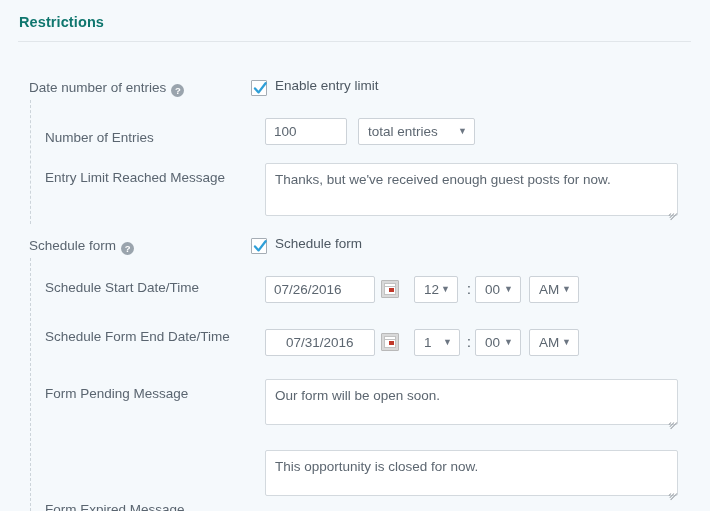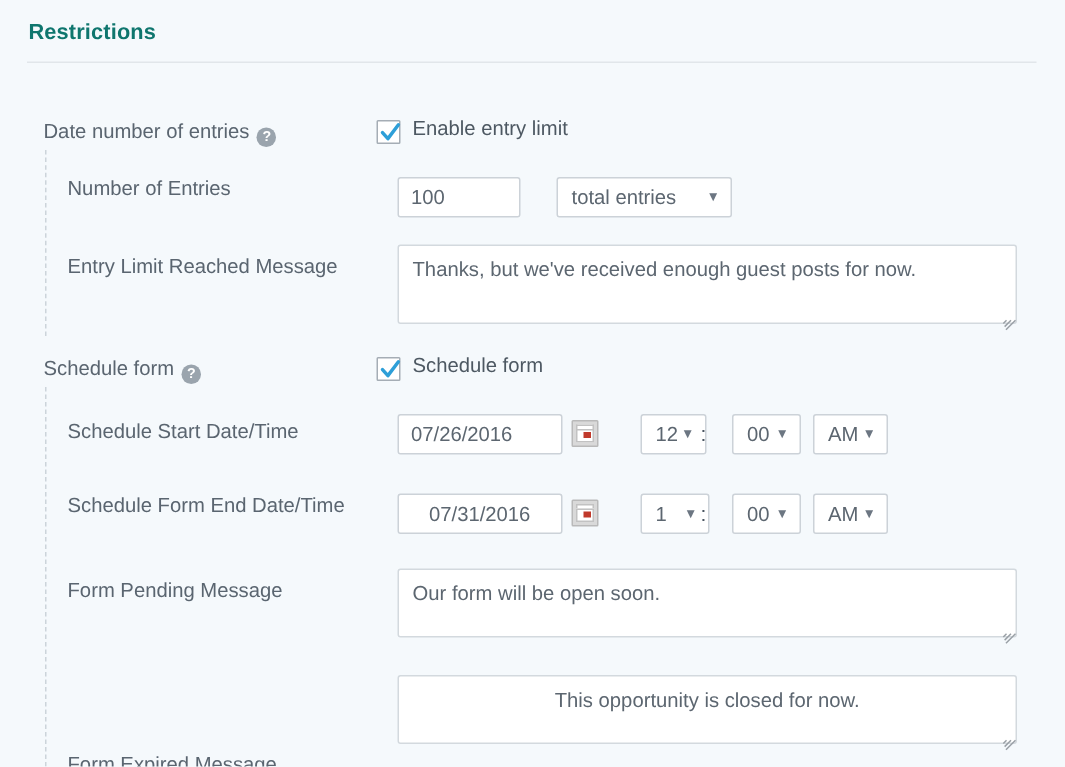--- a/index.html
+++ b/index.html
@@ -106,21 +106,20 @@
     position: absolute;
     height: 27px;
     background: #ffffff;
     border: 1px solid #ccd2d8;
     border-radius: 2px;
     font-size: 13.5px;
     color: #5c6670;
     line-height: 25px;
     padding-left: 9px;
     white-space: nowrap;
-    margin-left: 13px;
   }
   .sel .caret {
     position: absolute;
     right: 7px; top: 0;
     font-size: 9px;
     color: #6c7682;
     line-height: 25px;
   }
 
   
@@ -207,21 +206,21 @@
       <div class="cb">
         <svg width="15" height="15" viewBox="0 0 15 15">
           <path d="M2 7.4 L5.6 11.4 L12.6 2.2" stroke="#2e9fd8" stroke-width="2.3" fill="none" stroke-linecap="round" stroke-linejoin="round"></path>
         </svg>
       </div>
       <div class="cb-label">Enable entry limit</div>
     </div>
   </div>
 
   <div class="row" style="top:118px;">
-    <div class="label sub" style="top:0;">Number of Entries</div>
+    <div class="label sub" style="top:12px;">Number of Entries</div>
     <input class="txt" style="left: 265px; top: 0px; width: 82px;" value="100">
     <div class="sel" style="left:358px; top:0; width:117px;">
       <span>total entries</span>
       <span class="caret">▼</span>
     </div>
   </div>
 
   <div class="row" style="top:163px;">
     <div class="label sub" style="top:7px;">Entry Limit Reached Message</div>
     <textarea class="ta" style="left: 265px; top: 0px; width: 413px; height: 53px;">Thanks, but we've received enough guest posts for now.</textarea>
@@ -297,21 +296,21 @@
     <textarea class="ta" style="left: 265px; top: 0px; width: 413px; height: 46px;">Our form will be open soon.</textarea>
     <div class="grip" style="left:666px; top:34px;">
       <i style="width:9px;  top:9px;"></i>
       <i style="width:6px;  top:9px; right:3px;"></i>
       <i style="width:3px;  top:9px; right:6px;"></i>
     </div>
   </div>
 
   <div class="row" style="top:450px;">
     <div class="label sub" style="top:7px;margin-top:45px;">Form Expired Message</div>
-    <textarea class="ta" style="left: 265px; top: 0px; width: 413px; height: 46px; text-align: center;">This opportunity is closed for now.</textarea>
+    <textarea class="ta" style="left: 265px; top: 0px; width: 413px; height: 46px;">This opportunity is closed for now.</textarea>
     <div class="grip" style="left:666px; top:34px;">
       <i style="width:9px;  top:9px;"></i>
       <i style="width:6px;  top:9px; right:3px;"></i>
       <i style="width:3px;  top:9px; right:6px;"></i>
     </div>
   </div>
 
 </div>
 
 </body></html>

